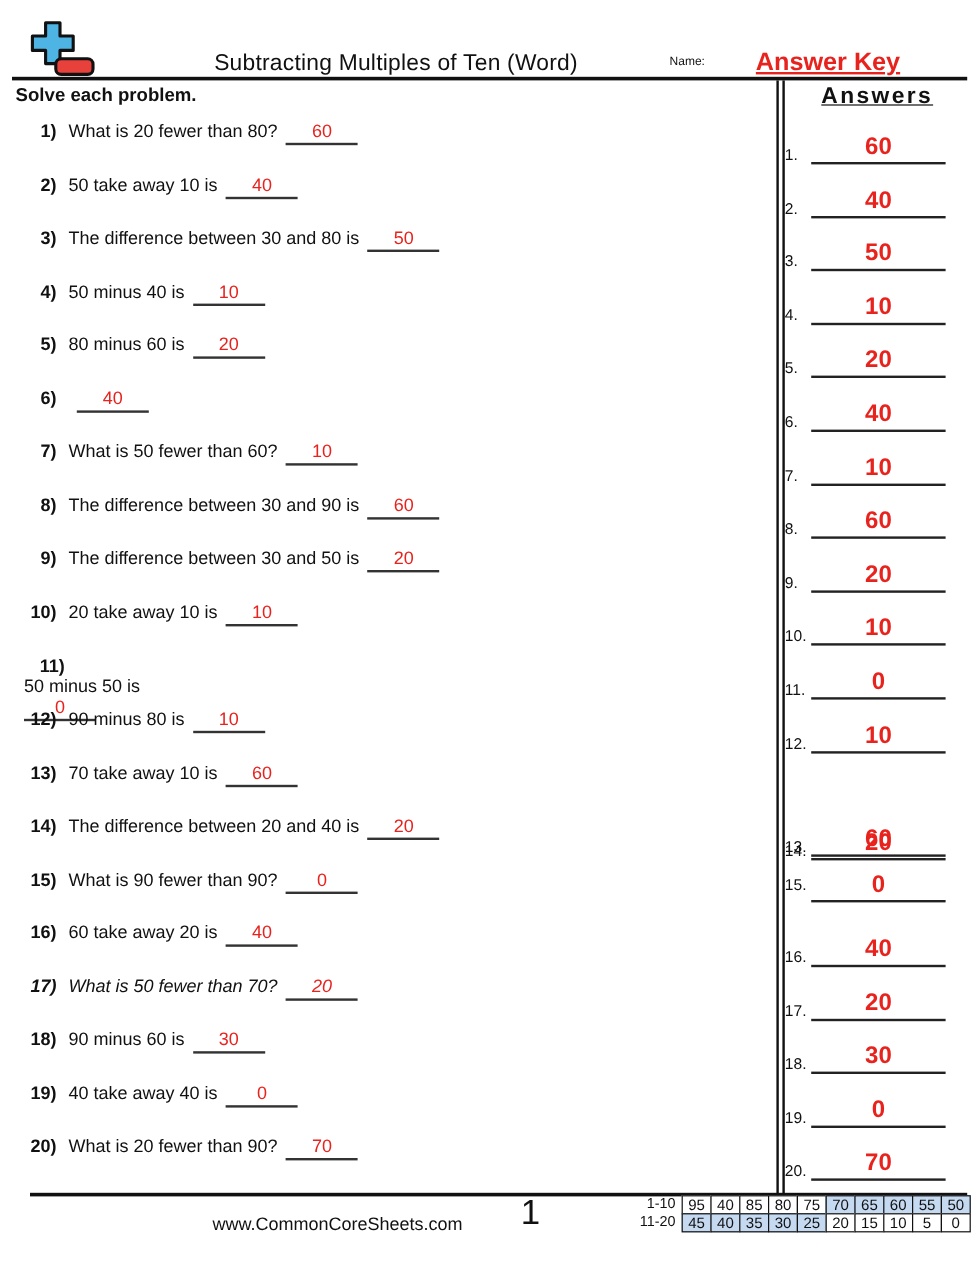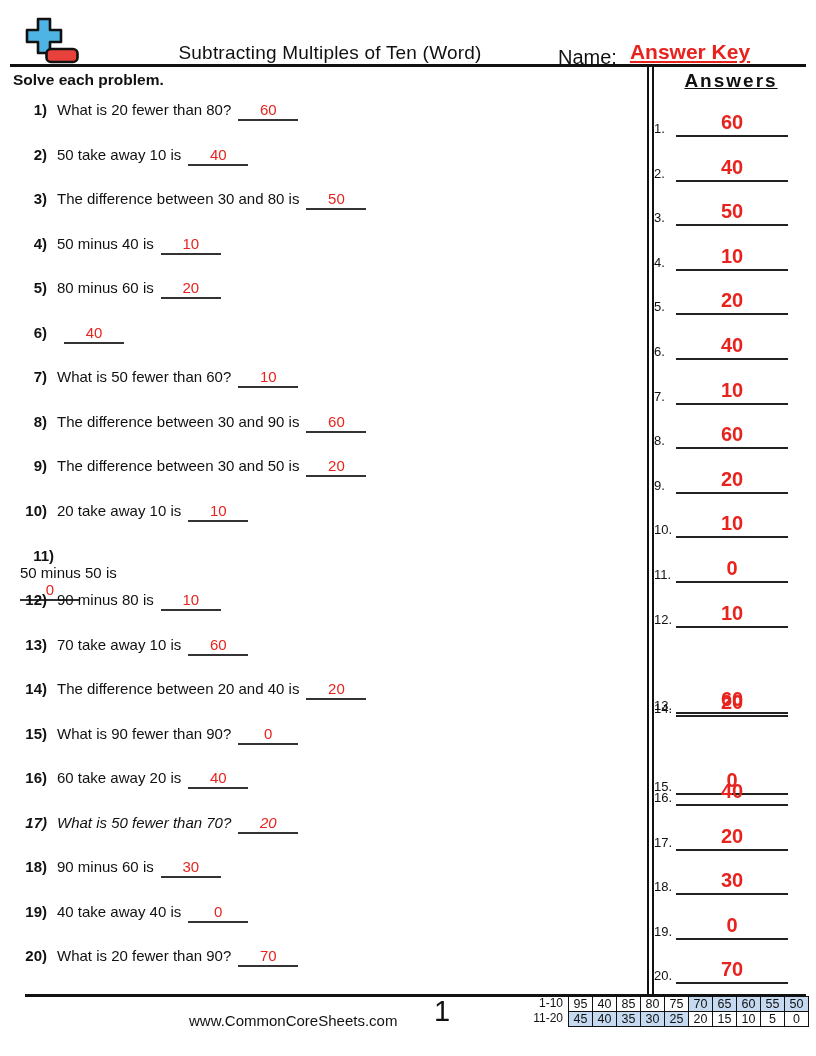--- a/index.html
+++ b/index.html
@@ -7,21 +7,21 @@
     position:relative; width:816px; height:1056px; margin:0 auto;
     background:#fff; overflow:hidden;
     font-family:"Liberation Sans", sans-serif; color:#111;
   }
   
   .logo { position:absolute; left:24px; top:17px; }
   .page-title {
     position:absolute; left:120px; top:42px; width:420px;
     text-align:center; font-size:19px; letter-spacing:.2px;
   }
-  .name-label { position:absolute; left:558px; top:46px; font-size:20px; }
+  .name-label { position:absolute; left:558px; top:46px; font-size:10px; }
   .name-value {
     position:absolute; left:620px; top:40px; width:140px; text-align:center;
     font-size:21px; font-weight:bold; color:var(--answer-red);text-decoration:underline;
   }
   .header-rule { position:absolute; left:10px; top:64px; width:796px; height:3px; background:#111; }
   .instructions { position:absolute; left:13px; top:71px; font-size:15.5px; font-weight:bold; }
   
   .divider {
     position:absolute; left:647px; top:67px; height:928px; width:3px;
     border-left:2px solid #111; border-right:2px solid #111;
@@ -48,21 +48,21 @@
     line-height:26px;
   }
   
   .footer-rule { position:absolute; left:25px; top:994px; width:781px; height:3px; background:#111; }
   .subject-box { position:absolute; left:25px; top:994px; width:143px; height:38px; background:#111; border-radius:2px; }
   .subject-pill {
     position:absolute; left:6px; top:4px; right:6px; bottom:5px; background:#fff;
     border-radius:15px; display:flex; align-items:center; justify-content:center;
     font-size:20px; font-weight:bold;
   }
-  .website { position:absolute; left:189px; top:1012px; font-size:15px; }
+  .website { position:absolute; left:177px; top:1012px; font-size:15px; }
   .page-num { position:absolute; left:400px; top:995px; width:84px; text-align:center; font-size:29px; }
   .score-table { position:absolute; left:527px; top:996px; }
   .score-row { display:flex; height:16px; }
   .score-row + .score-row { margin-top:-1px; }
   .score-label { width:36px; text-align:right; padding-right:5px; font-size:12px; line-height:15px; }
   .score-cell {
     width:23px; border:1px solid #111; margin-left:-1px;
     font-size:12.5px; line-height:14px; text-align:center; background:#fff;
   }
   .score-cell.first { margin-left:0; }
@@ -241,21 +241,21 @@
           <span class="aline">10</span>
         </div>
         <div class="answer-row" style="top: 574.2px; margin-top: 42px;">
           <span class="anum">13.</span>
           <span class="aline">60</span>
         </div>
         <div class="answer-row" style="top: 618.8px;">
           <span class="anum">14.</span>
           <span class="aline">20</span>
         </div>
-        <div class="answer-row" style="top: 697px;">
+        <div class="answer-row" style="top: 654px; align-items: center;">
           <span class="anum">15.</span>
           <span class="aline">0</span>
         </div>
         <div class="answer-row" style="top: 708px;">
           <span class="anum">16.</span>
           <span class="aline">40</span>
         </div>
         <div class="answer-row" style="top: 752.6px;">
           <span class="anum">17.</span>
           <span class="aline">20</span>

